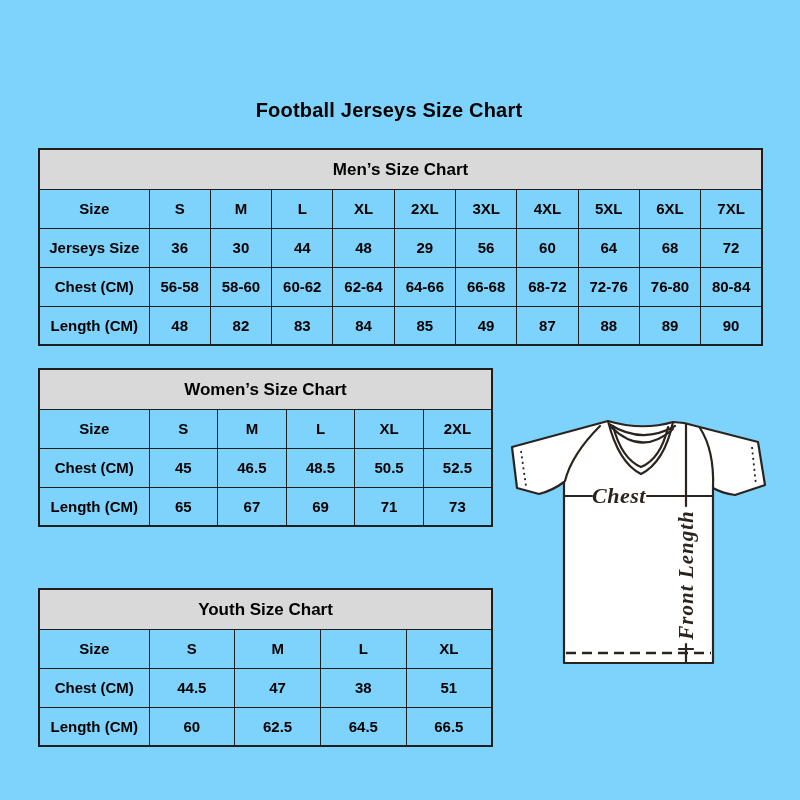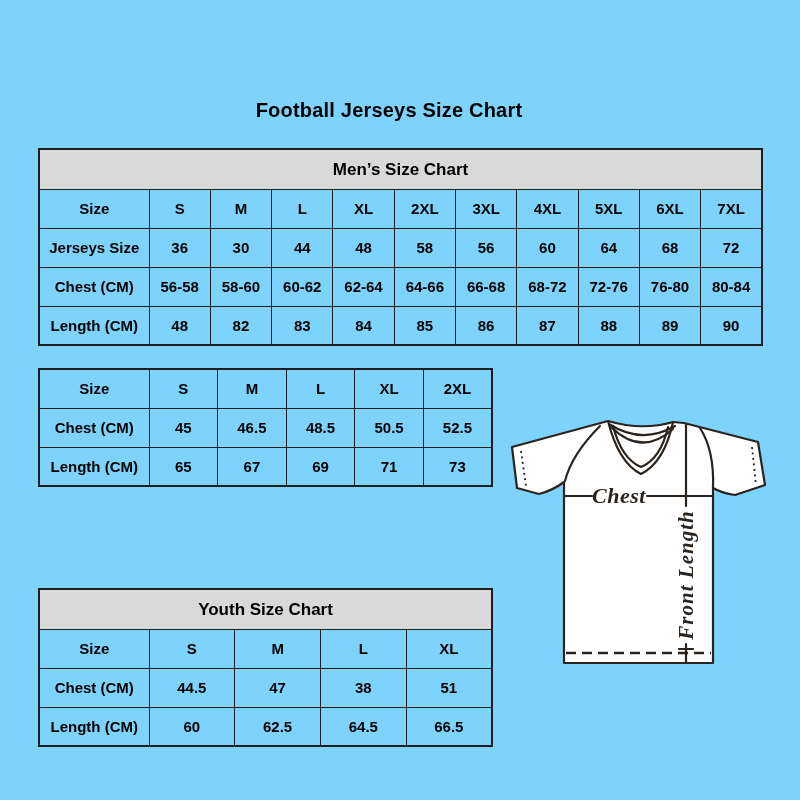--- a/index.html
+++ b/index.html
@@ -93,21 +93,21 @@
             <td>5XL</td>
             <td>6XL</td>
             <td>7XL</td>
           </tr>
           <tr>
             <td>Jerseys Size</td>
             <td>36</td>
             <td>30</td>
             <td>44</td>
             <td>48</td>
-            <td>58</td>
+            <td>29</td>
             <td>56</td>
             <td>60</td>
             <td>64</td>
             <td>68</td>
             <td>72</td>
           </tr>
           <tr>
             <td>Chest (CM)</td>
             <td>56-58</td>
             <td>58-60</td>
@@ -120,41 +120,44 @@
             <td>76-80</td>
             <td>80-84</td>
           </tr>
           <tr>
             <td>Length (CM)</td>
             <td>48</td>
             <td>82</td>
             <td>83</td>
             <td>84</td>
             <td>85</td>
-            <td>86</td>
+            <td>49</td>
             <td>87</td>
             <td>88</td>
             <td>89</td>
             <td>90</td>
           </tr>
         </tbody>
       </table>
     </div>
   <div class="tbl-wrap t-womens">
       <table>
         <colgroup>
           <col class="label-col">
           <col>
           <col>
           <col>
           <col>
           <col>
         </colgroup>
         <tbody>
           <tr>
+            <td colspan="6" class="sec-cell">Women’s Size Chart</td>
+          </tr>
+          <tr>
             <td>Size</td>
             <td>S</td>
             <td>M</td>
             <td>L</td>
             <td>XL</td>
             <td>2XL</td>
           </tr>
           <tr>
             <td>Chest (CM)</td>
             <td>45</td>

